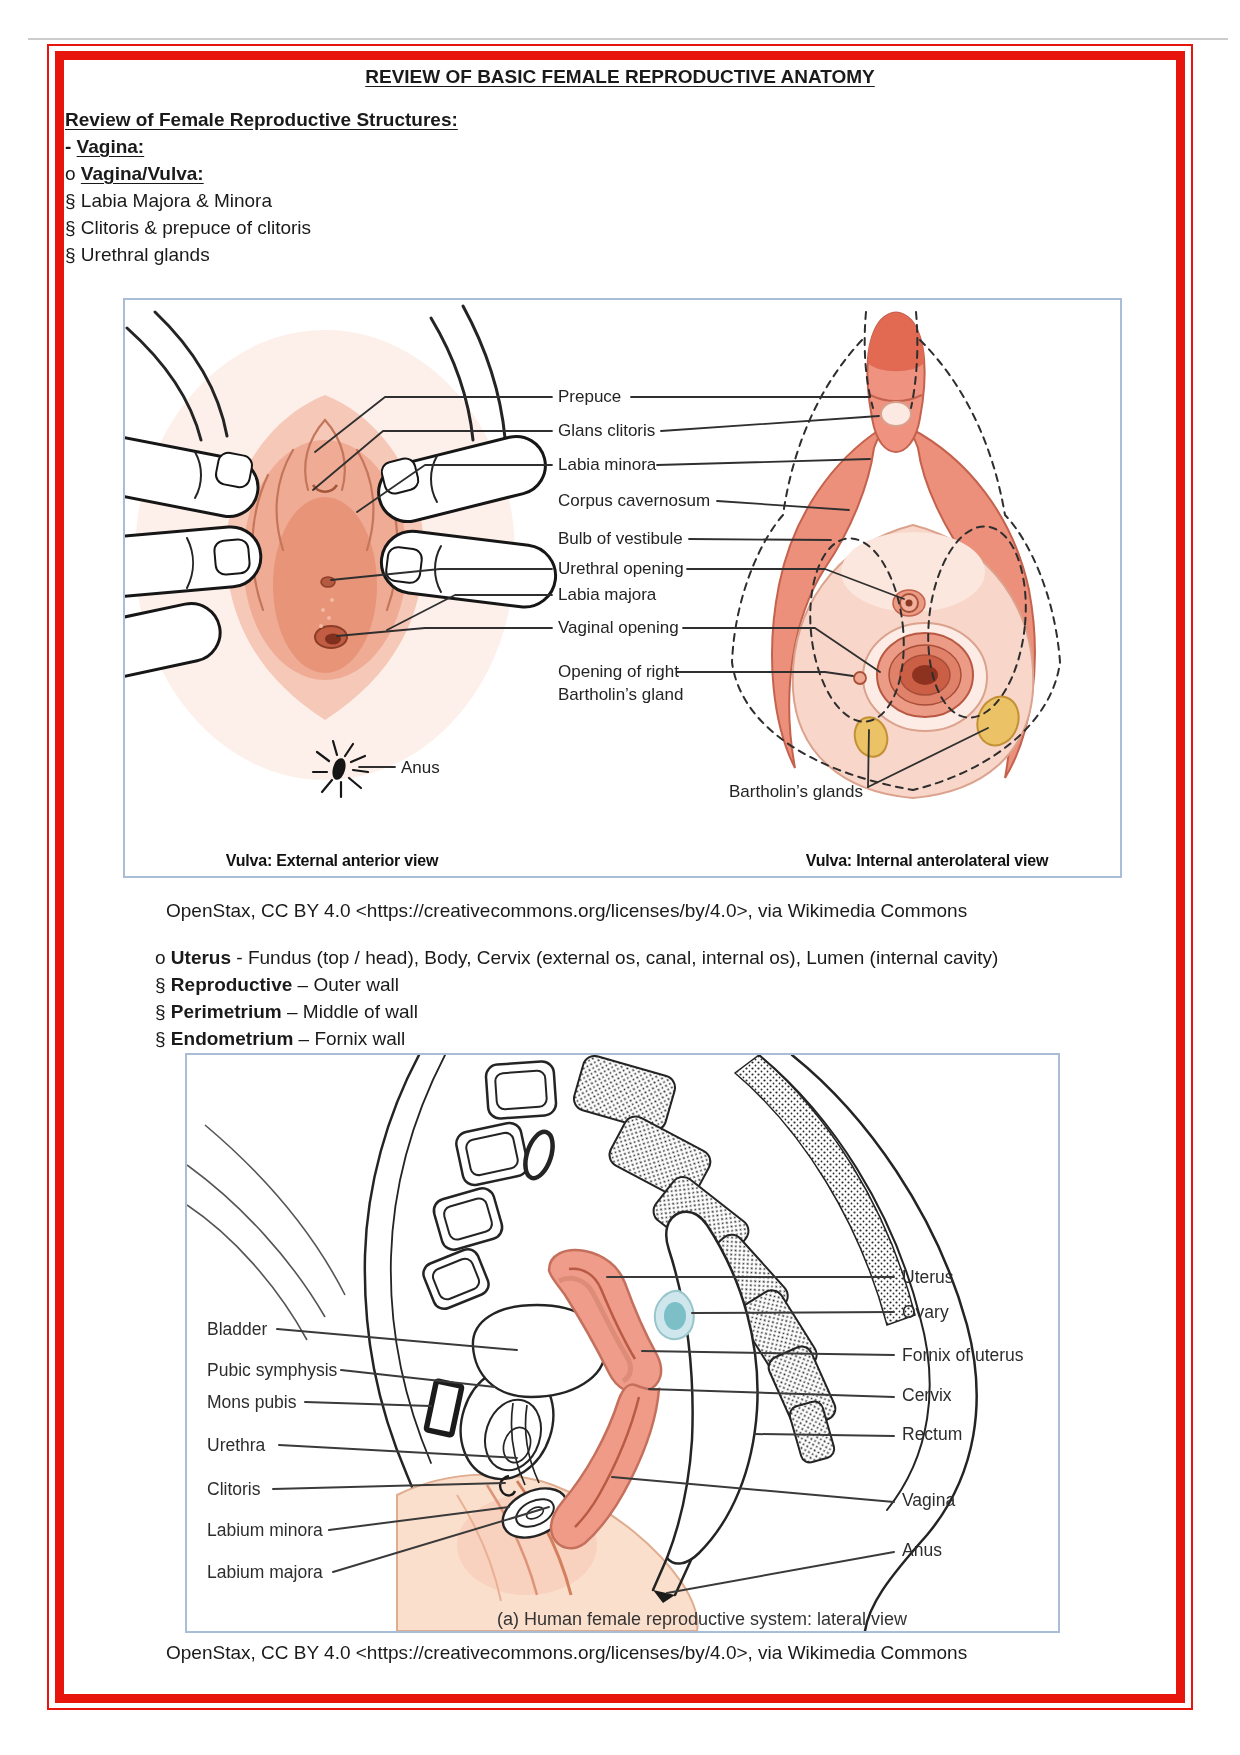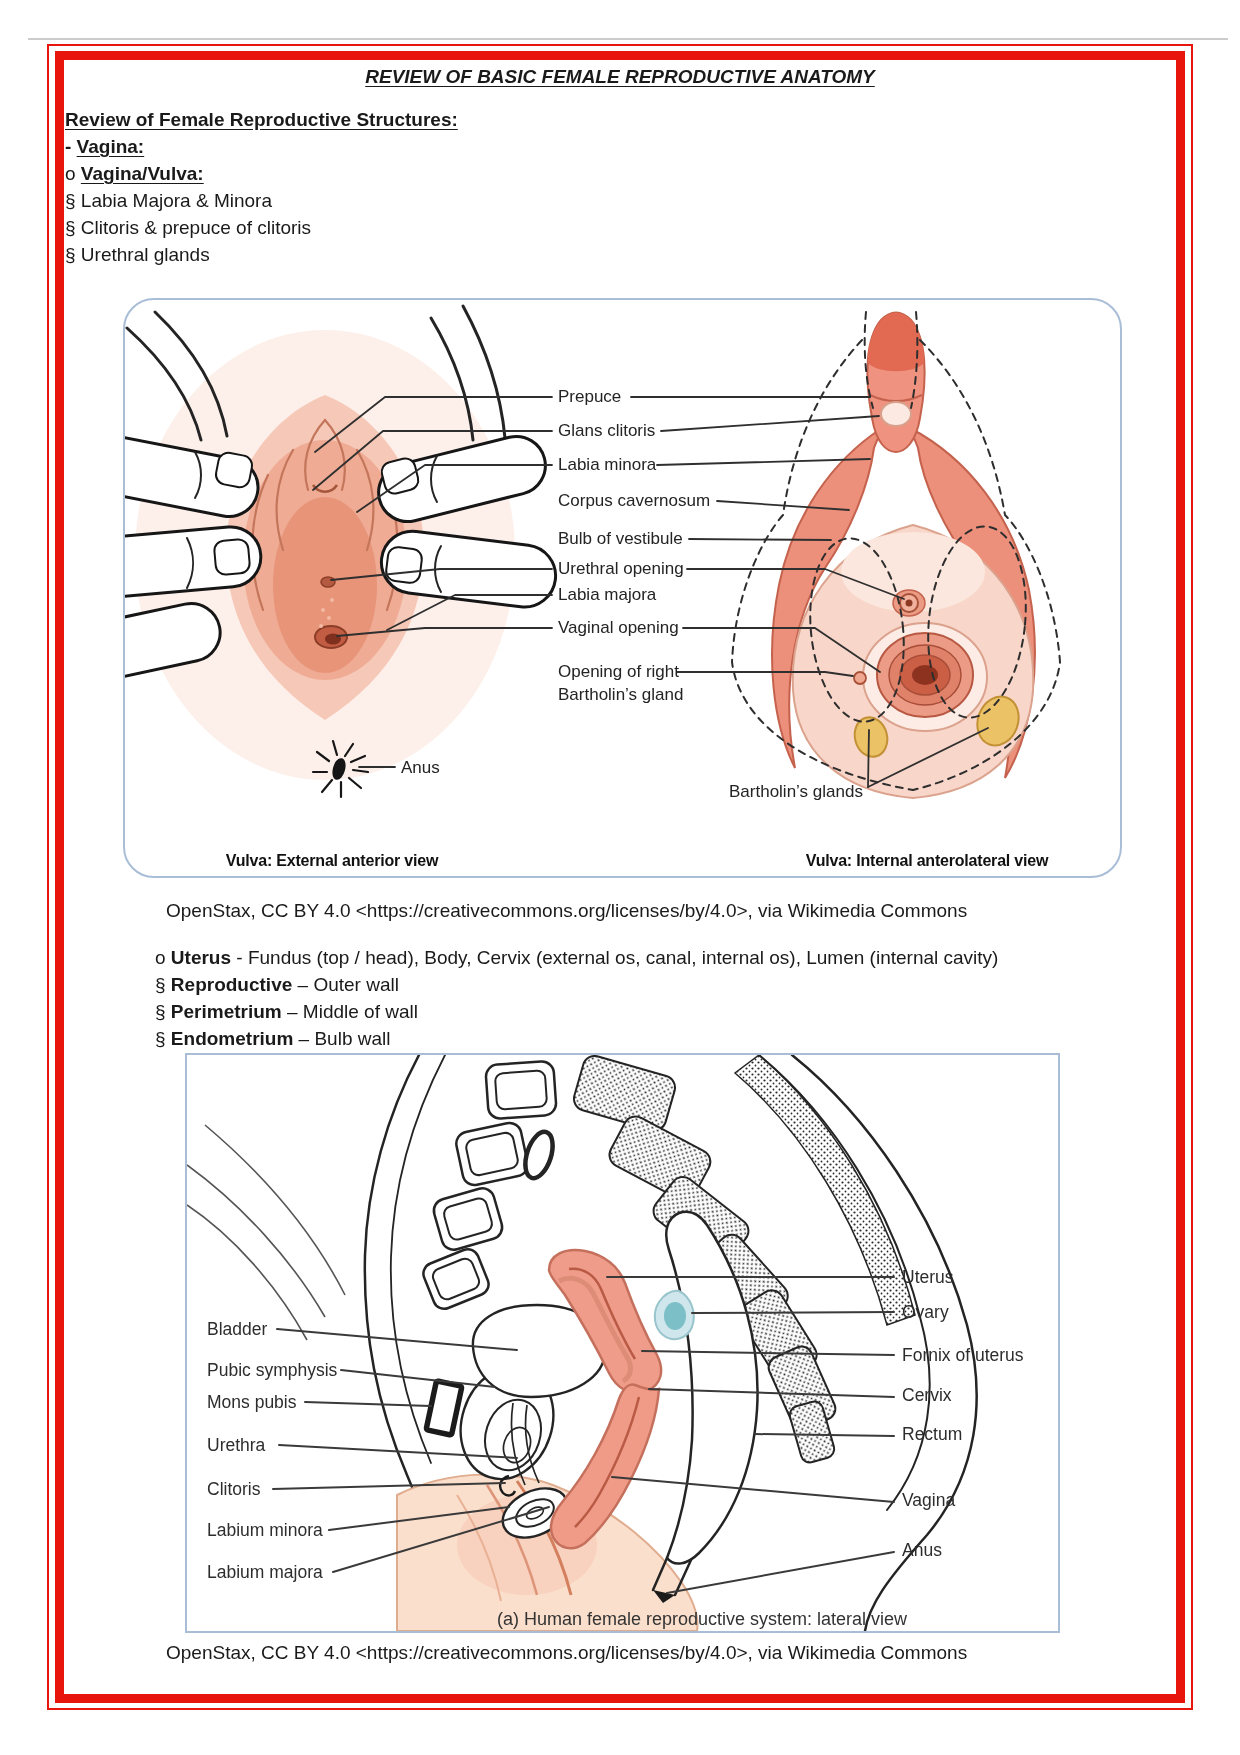--- a/index.html
+++ b/index.html
@@ -4,34 +4,34 @@
 <style>
   html,body{margin:0;padding:0;background:#ffffff;}
   .page{position:relative;width:1240px;height:1755px;background:#fff;overflow:hidden;
         font-family:"Liberation Sans",sans-serif;color:#1a1a1a;}
   .scan-line{position:absolute;left:28px;top:38px;width:1200px;height:2px;background:#9a9a9a;opacity:.5;}
   .border-thin{position:absolute;left:47px;top:44px;width:1146px;height:1666px;
         border:2.5px solid var(--border_red,#e8150c);box-sizing:border-box;}
   .border-thick{position:absolute;left:55px;top:51px;width:1130px;height:1652px;
         border:9px solid var(--border_red,#e8150c);box-sizing:border-box;}
   .title{position:absolute;left:0;top:66px;width:100%;text-align:center;
-        font-size:19px;font-weight:700;font-style:italic;}
+        font-size:19px;font-weight:700;}
   .title span{text-decoration:underline;text-underline-offset:3px;}
   .textblock{position:absolute;white-space:nowrap;font-size:19px;}
   .textblock .line{height:27px;line-height:27px;}
   .b{font-weight:700;}
   .u{text-decoration:underline;text-underline-offset:3px;}
   .intro{left:65px;top:106px;}
   .uterus-block{left:155px;top:944px;}
   .attribution{position:absolute;font-size:19px;white-space:nowrap;line-height:27px;margin-left:8px;}
   .attr1{left:158px;top:897px;}
   .attr2{left:158px;top:1639px;}
   .figure-box{position:absolute;border:2px solid var(--figure_border_blue,#a9bdd7);
         box-sizing:border-box;background:#fff;}
-  .fig1{left:123px;top:298px;width:999px;height:580px;border-radius:31px;}
+  .fig1{left:123px;top:298px;width:999px;height:580px;}
   .fig2{left:185px;top:1053px;width:875px;height:580px;}
   svg{display:block;}
   svg text{font-family:"Liberation Sans",sans-serif;fill:#222;}
   .lbl1{font-size:17px;fill:#242424;}
   .cap1{font-size:16px;font-weight:700;fill:#111;letter-spacing:-0.2px;}
   .lbl2{font-size:17.5px;fill:#2d2d2d;}
   .cap2{font-size:18px;fill:#333;}
   .ln{stroke:#2f2f2f;stroke-width:1.8;fill:none;stroke-linejoin:round;stroke-linecap:round;}
   .ln2{stroke:#3a3a3a;stroke-width:2;fill:none;stroke-linejoin:round;stroke-linecap:round;}
   .outline{stroke:#242424;fill:none;stroke-linecap:round;}
@@ -183,21 +183,21 @@
       </g>
     </svg>
   </div>
 
   <div class="attribution attr1">OpenStax, CC BY 4.0 &lt;https://creativecommons.org/licenses/by/4.0&gt;, via Wikimedia Commons</div>
 
   <div class="textblock uterus-block">
     <div class="line"><span>o</span> <span class="b">Uterus</span><span> - Fundus (top / head), Body, Cervix (external os, canal, internal os), Lumen (internal cavity)</span></div>
     <div class="line"><span>§</span> <span class="b">Reproductive</span><span> – Outer wall</span></div>
     <div class="line"><span>§</span> <span class="b">Perimetrium</span><span> – Middle of wall</span></div>
-    <div class="line"><span>§</span> <span class="b">Endometrium</span><span> – Bulb wall</span></div>
+    <div class="line"><span>§</span> <span class="b">Endometrium</span><span> – Fornix wall</span></div>
   </div>
 
   <div class="figure-box fig2">
     <svg width="871" height="576" viewBox="0 0 871 576">
       <defs>
         <pattern id="stip" width="6" height="6" patternUnits="userSpaceOnUse">
           <rect width="6" height="6" fill="#ffffff"></rect>
           <circle cx="1.5" cy="1.5" r="1.1" fill="#2b2b2b"></circle>
           <circle cx="4.5" cy="4.5" r="0.9" fill="#2b2b2b"></circle>
         </pattern>

